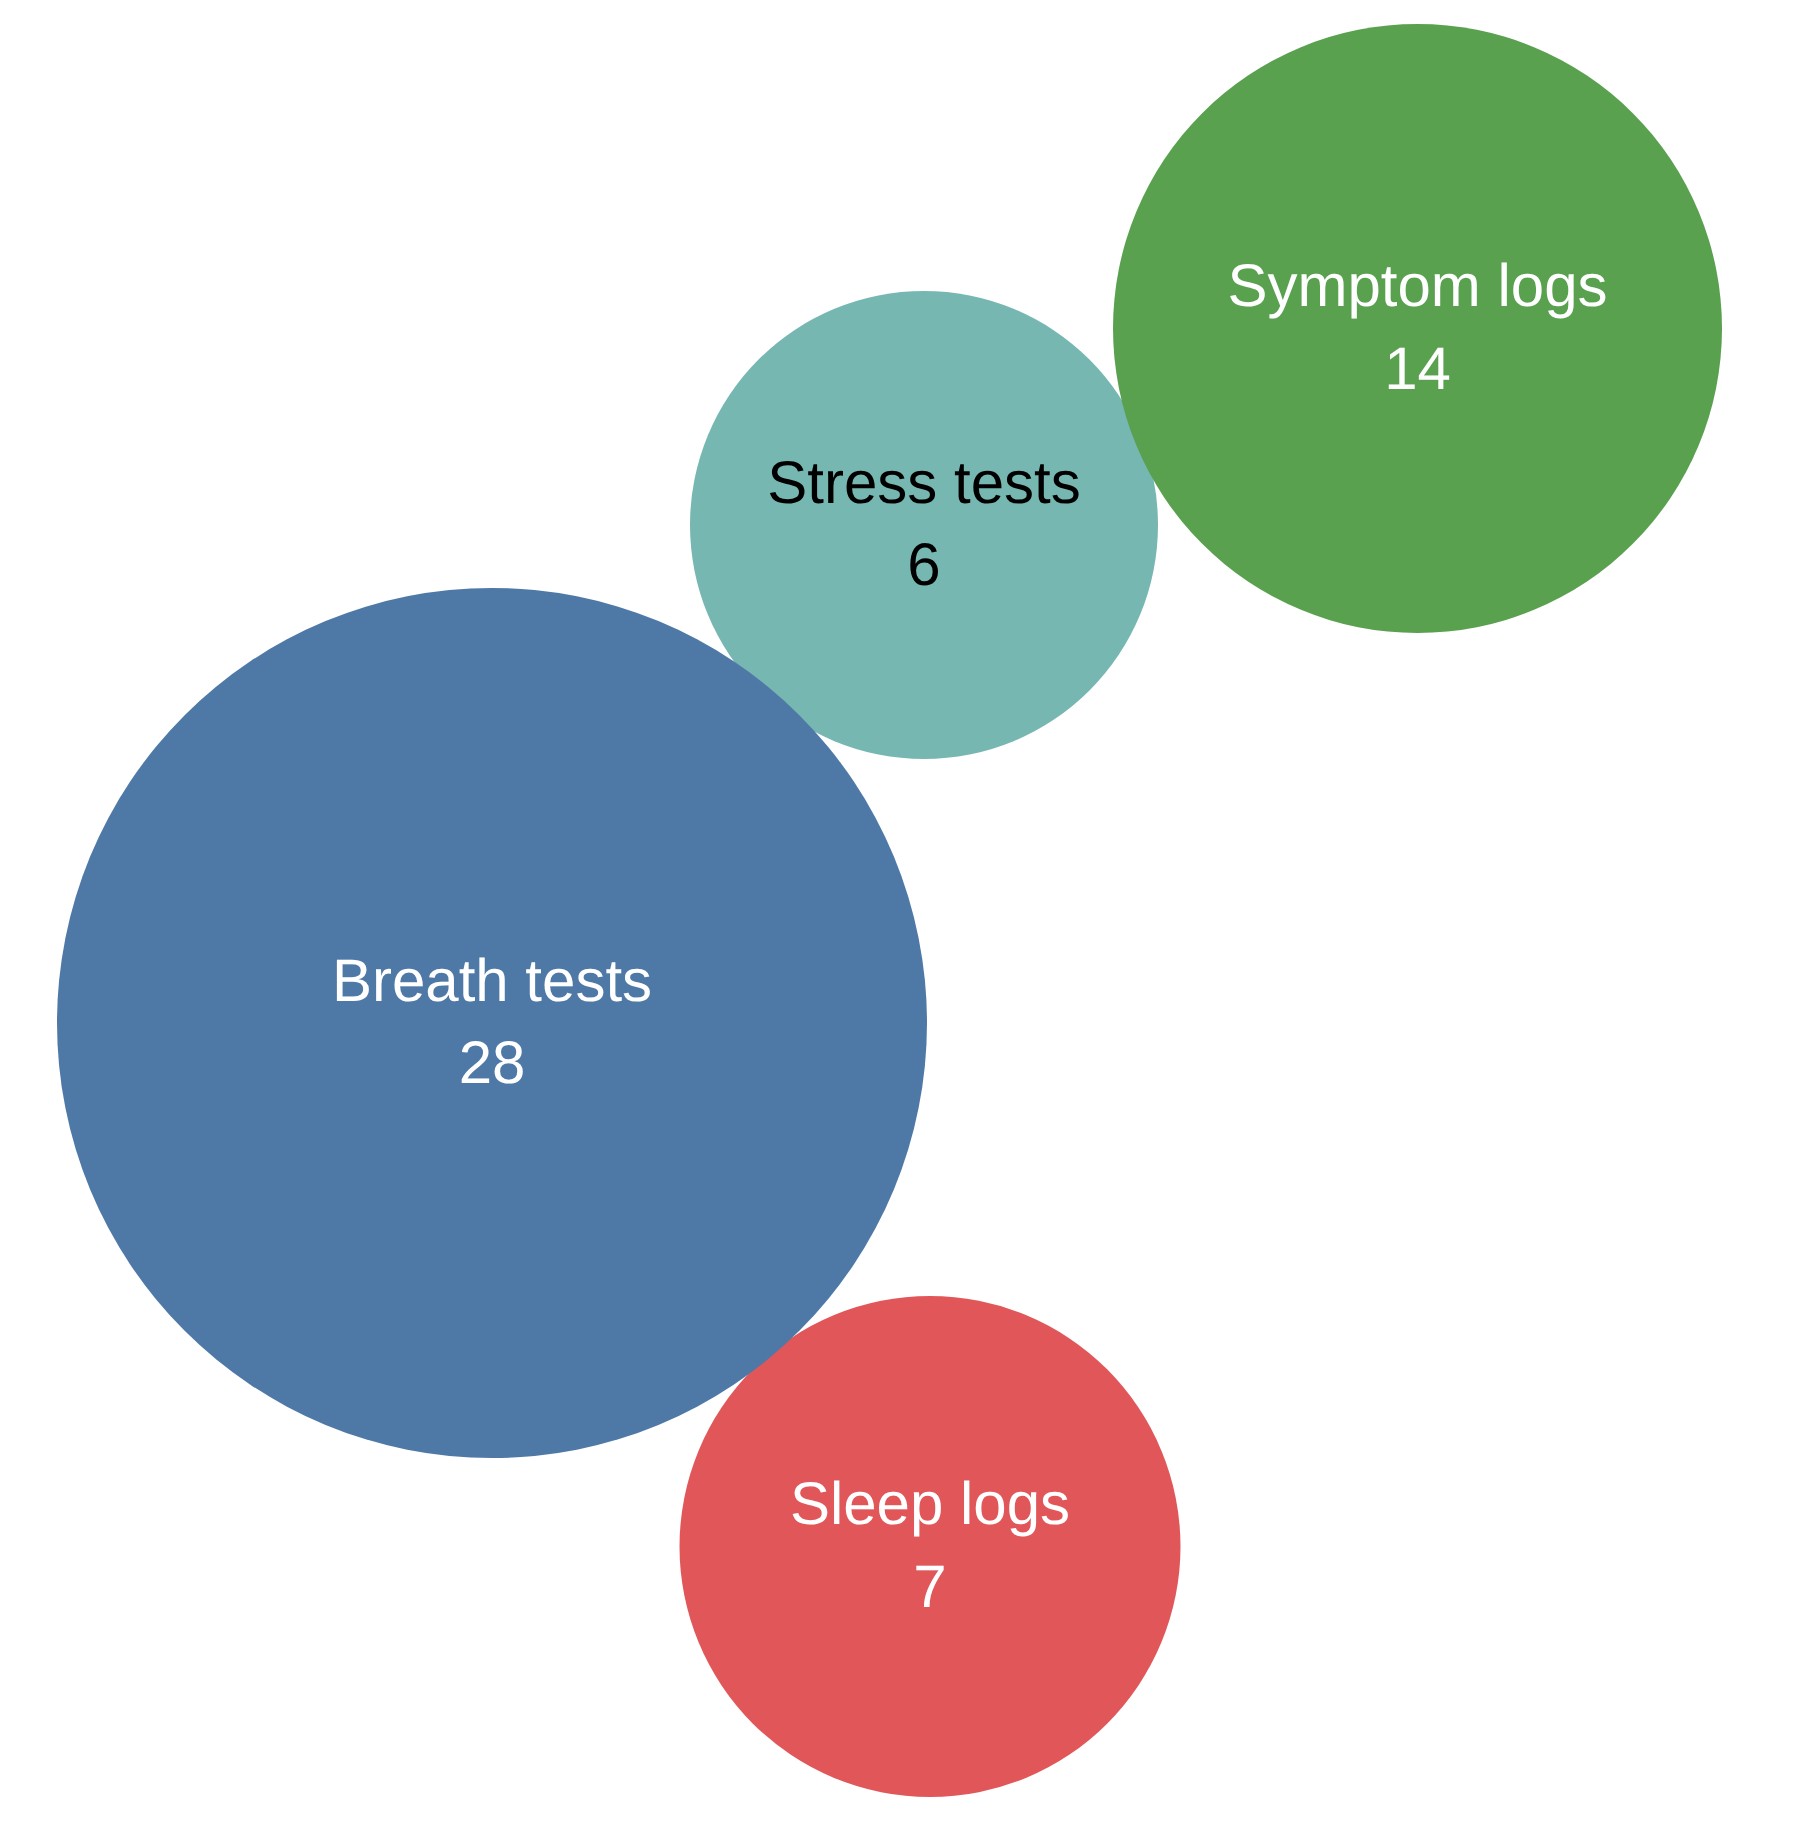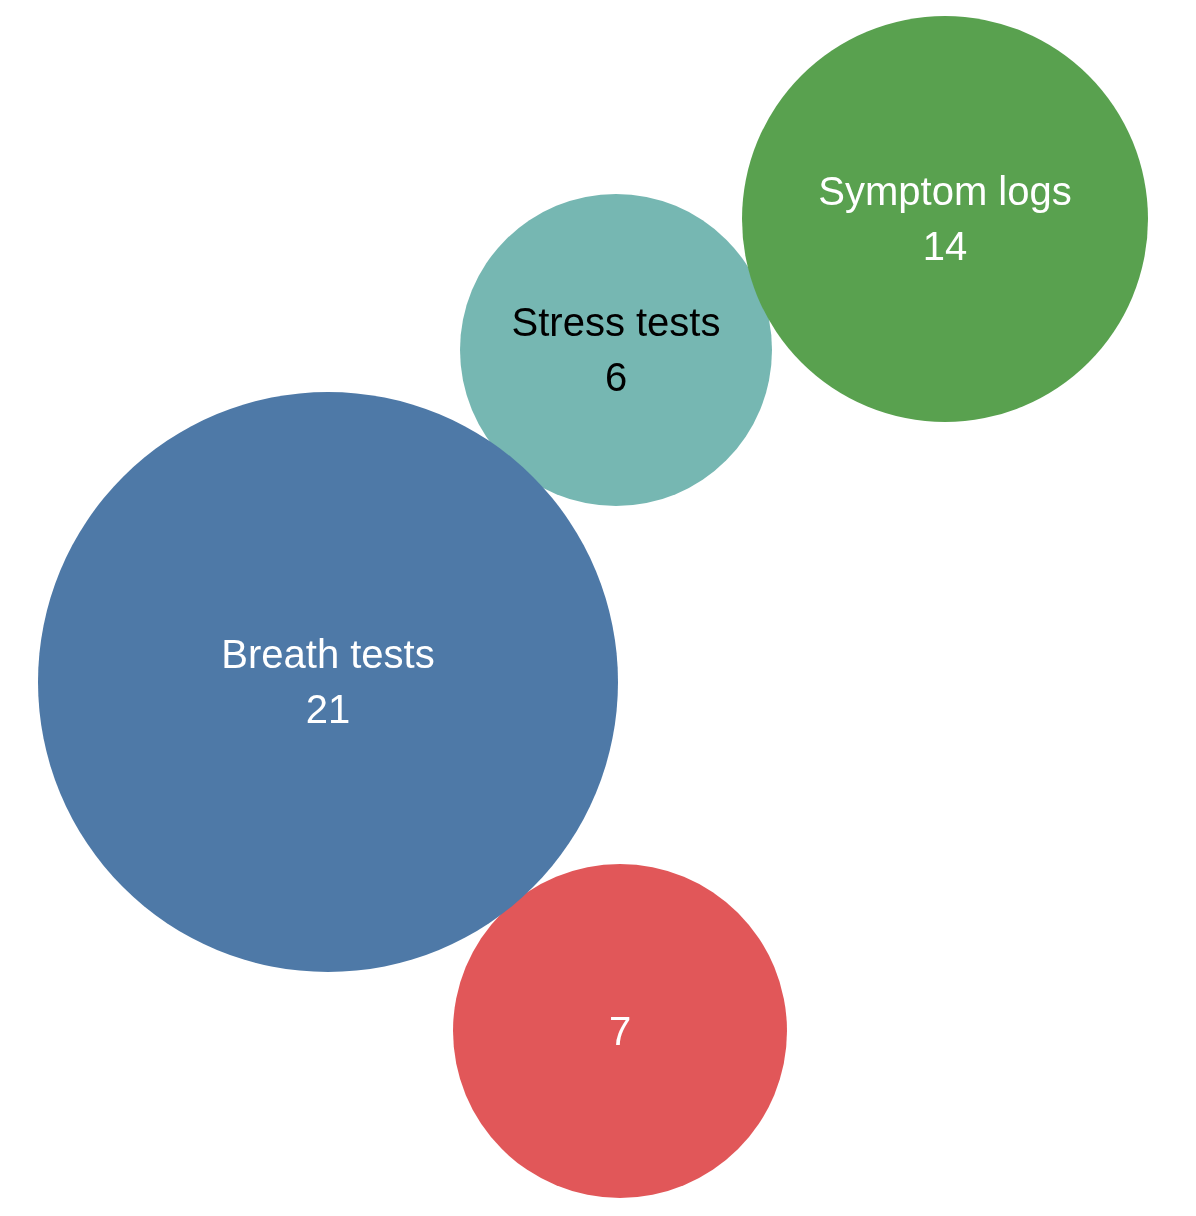--- a/index.html
+++ b/index.html
@@ -31,26 +31,27 @@
   .bubble-label, .bubble-value {
     white-space: nowrap;
   }
 </style>
 </head>
 <body>
 
 <div class="chart">
     <div class="bubble" style="left: 38px; top: 392px; width: 580px; height: 580px; background: rgb(78, 121, 167); color: rgb(255, 255, 255); z-index: 2;">
       <div class="bubble-label">Breath tests</div>
-      <div class="bubble-value">21</div>
+      <div class="bubble-value">28</div>
     </div>
     <div class="bubble" style="left: 742px; top: 16px; width: 406px; height: 406px; background: rgb(89, 161, 79); color: rgb(255, 255, 255); z-index: 1;">
       <div class="bubble-label">Symptom logs</div>
       <div class="bubble-value">14</div>
     </div>
     <div class="bubble" style="left: 453px; top: 864px; width: 334px; height: 334px; background: rgb(225, 87, 89); color: rgb(255, 255, 255); z-index: 1;">
+      <div class="bubble-label">Sleep logs</div>
       <div class="bubble-value">7</div>
     </div>
     <div class="bubble" style="left: 460px; top: 194px; width: 312px; height: 312px; background: rgb(118, 183, 178); color: rgb(0, 0, 0); z-index: 0;">
       <div class="bubble-label">Stress tests</div>
       <div class="bubble-value">6</div>
     </div>
   </div>
 
 </body></html>

